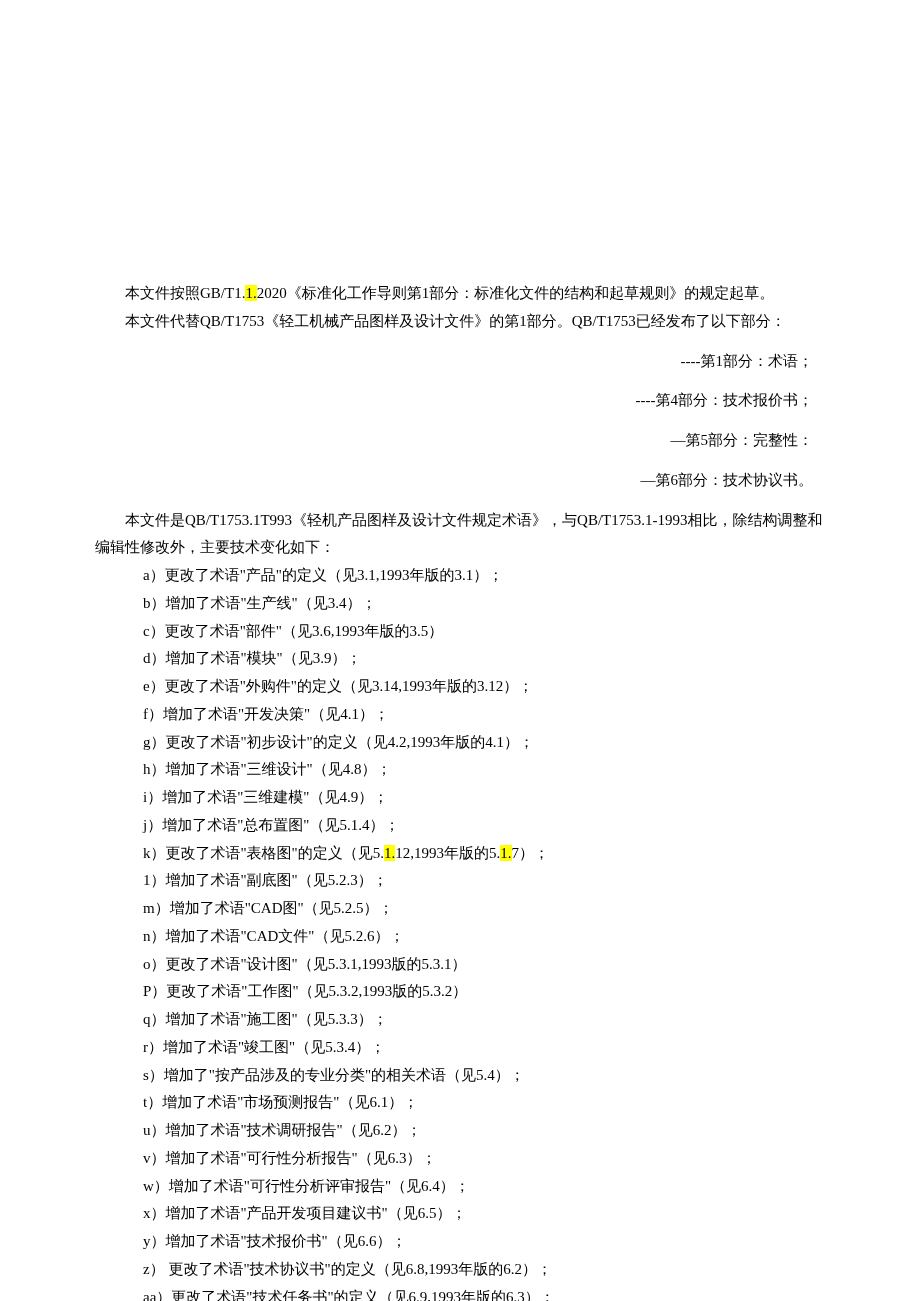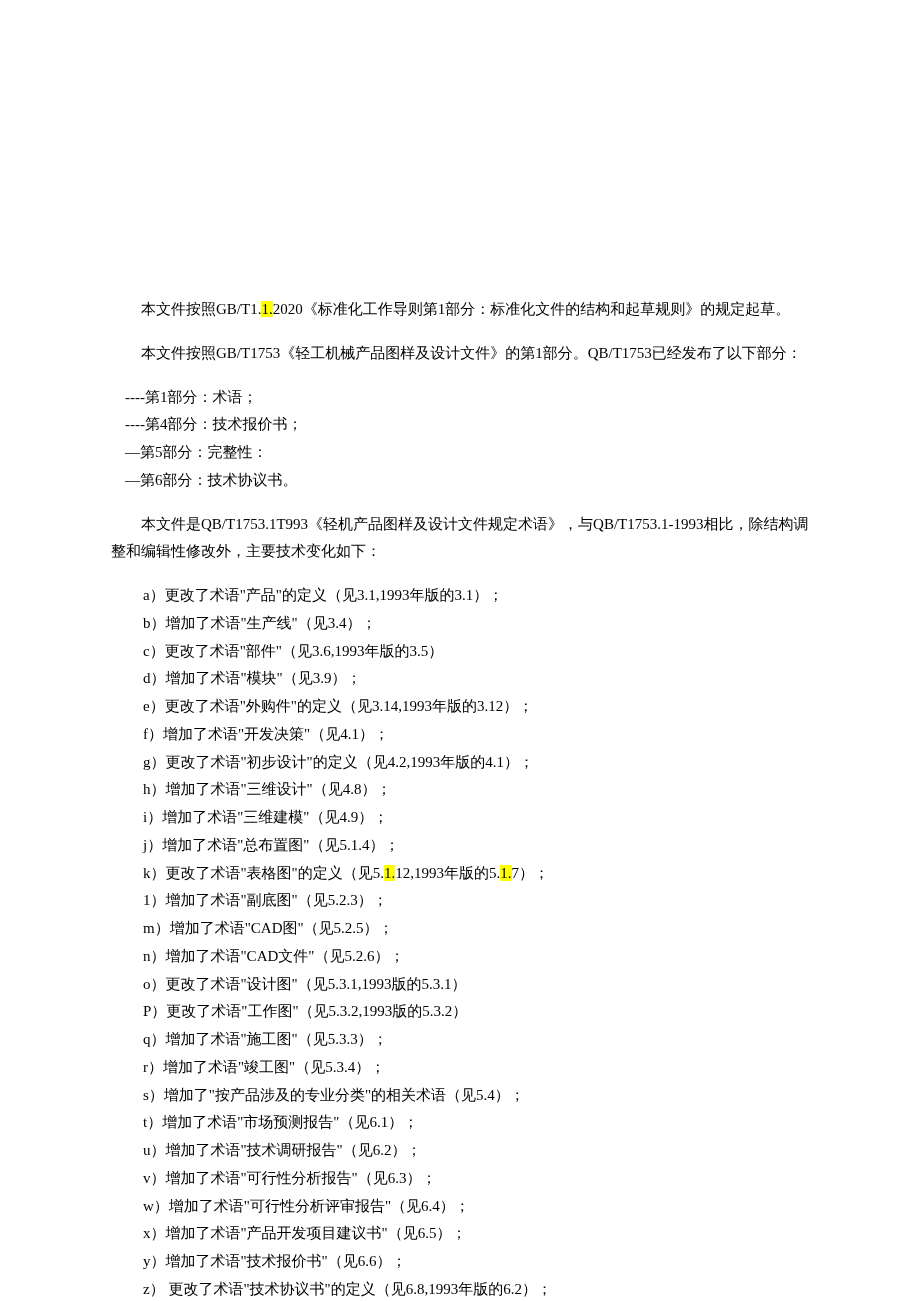--- a/index.html
+++ b/index.html
@@ -12,46 +12,47 @@
     width: 920px;
     padding: 280px 95px 60px 95px;
     box-sizing: border-box;
     font-family: "SimSun", "宋体", serif;
     font-size: 15px;
     color: #000000;
     line-height: 1.85;
   }
   .para {
     text-indent: 2em;
-    margin: 16px;
+    margin: 0;
   }
   .item {
     padding-left: 2em;
-    margin: 0;
+    margin: 12px;
     text-indent: 0;
+    text-align: right;
   }
   .subitem {
     padding-left: 3.2em;
     margin: 0;
     text-indent: 0;
   }
   .hl {
     background-color: #ffff00;
   }
 </style>
 </head>
 <body>
 
 <div class="page">
 
   <p class="para">
     <span>本文件按照GB/T1.</span><span class="hl">1.</span><span>2020《标准化工作导则第1部分：标准化文件的结构和起草规则》的规定起草。</span>
   </p>
 
-  <p class="para">本文件按照GB/T1753《轻工机械产品图样及设计文件》的第1部分。QB/T1753已经发布了以下部分：</p>
+  <p class="para">本文件代替QB/T1753《轻工机械产品图样及设计文件》的第1部分。QB/T1753已经发布了以下部分：</p>
 
   <p class="item">----第1部分：术语；</p>
   <p class="item">----第4部分：技术报价书；</p>
   <p class="item">—第5部分：完整性：</p>
   <p class="item">—第6部分：技术协议书。</p>
 
   <p class="para" style="text-indent:2em;">本文件是QB/T1753.1T993《轻机产品图样及设计文件规定术语》，与QB/T1753.1-1993相比，除结构调整和编辑性修改外，主要技术变化如下：</p>
 
   <p class="subitem">a）更改了术语"产品"的定义（见3.1,1993年版的3.1）；</p>
   <p class="subitem">b）增加了术语"生产线"（见3.4）；</p>

